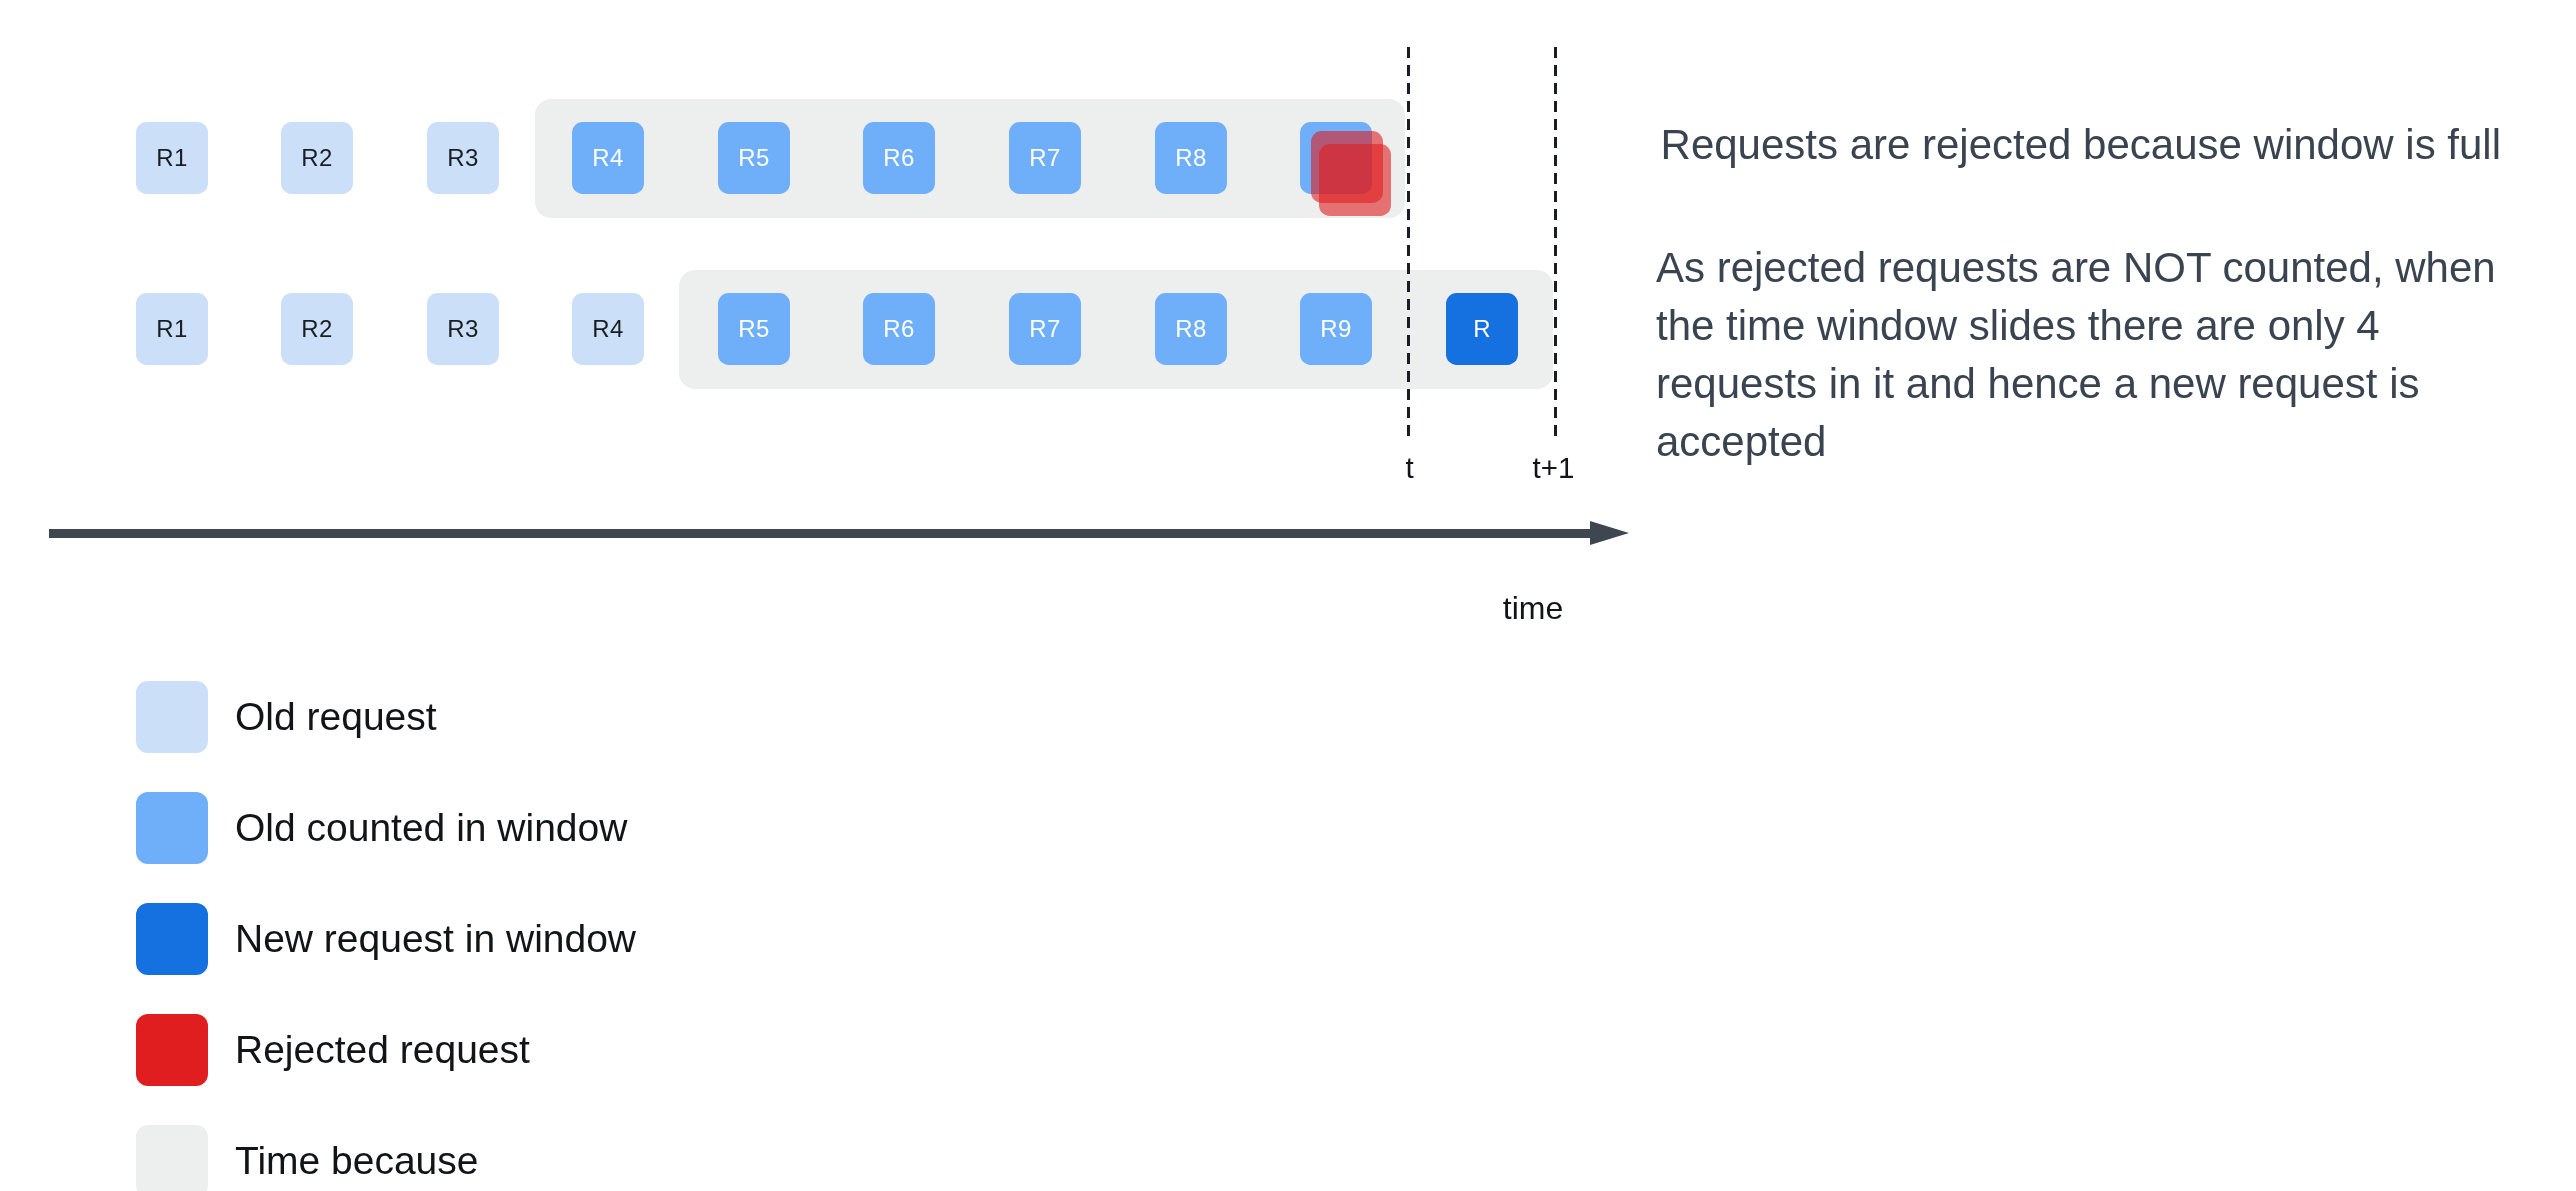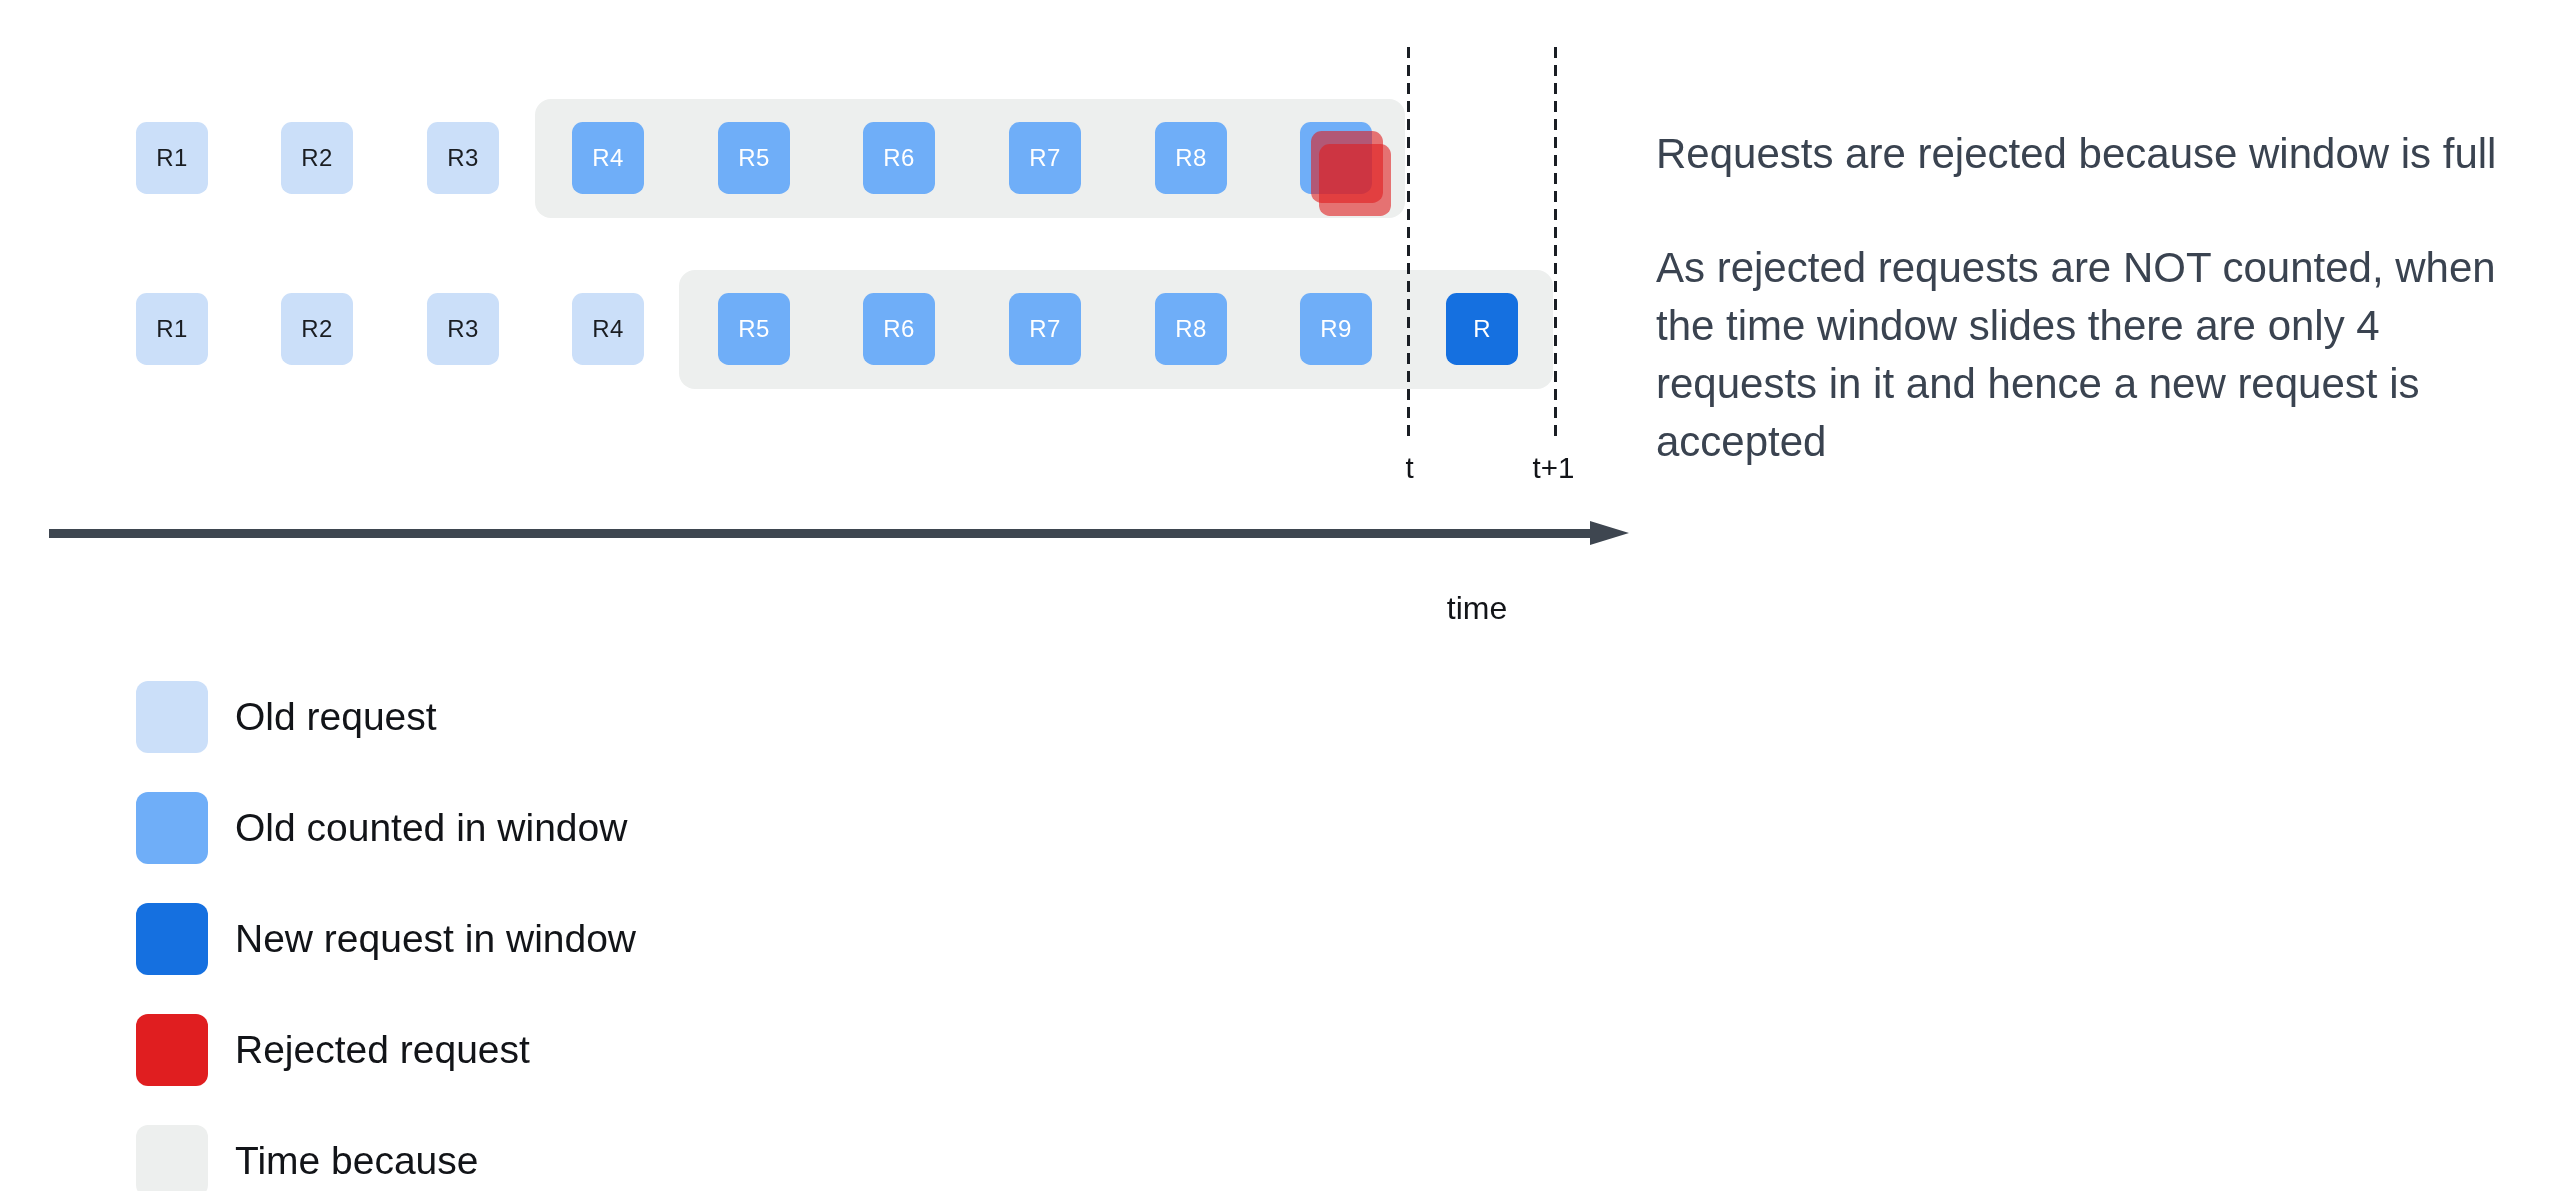--- a/index.html
+++ b/index.html
@@ -69,37 +69,37 @@
     left: 1590px;
     top: 521px;
     width: 0;
     height: 0;
     border-top: 12.7px solid transparent;
     border-bottom: 12.7px solid transparent;
     border-left: 39px solid var(--axis);
   }
   .time-label {
     position: absolute;
-    left: 1410px;
+    left: 1466px;
     top: 590px;
     width: 134px;
     text-align: center;
     font-size: 32px;
     color: var(--label_text);
   }
 
   .note {
     position: absolute;
     left: 1656px;
     width: 845px;
     font-size: 42px;
     line-height: 58px;
     color: var(--note_text);
   }
-  #note1 { top: 125px; }
+  #note1 { top: 116px; text-align: right; }
   #note2 { top: 239px; }
 
   #legend {
     position: absolute;
     left: 136px;
     top: 681px;
     display: flex;
     flex-direction: column;
     gap: 39px;
   }

